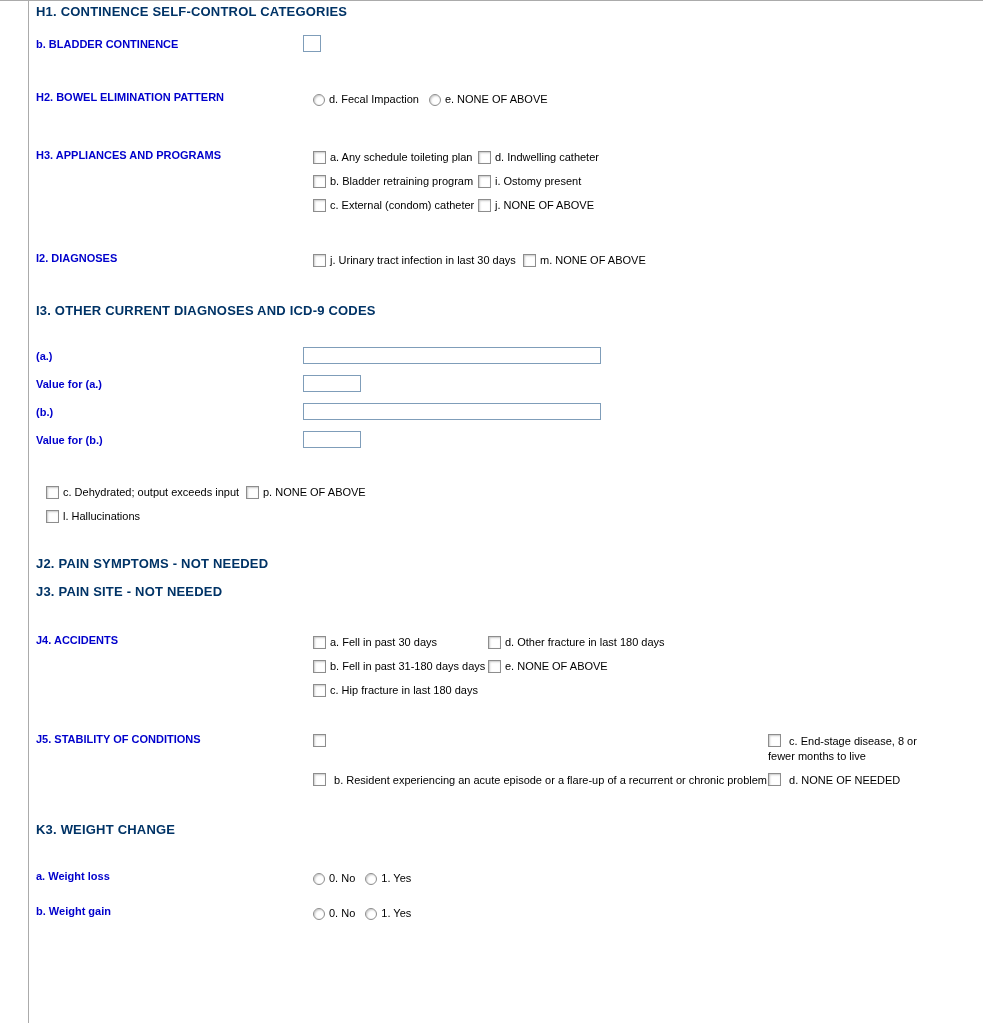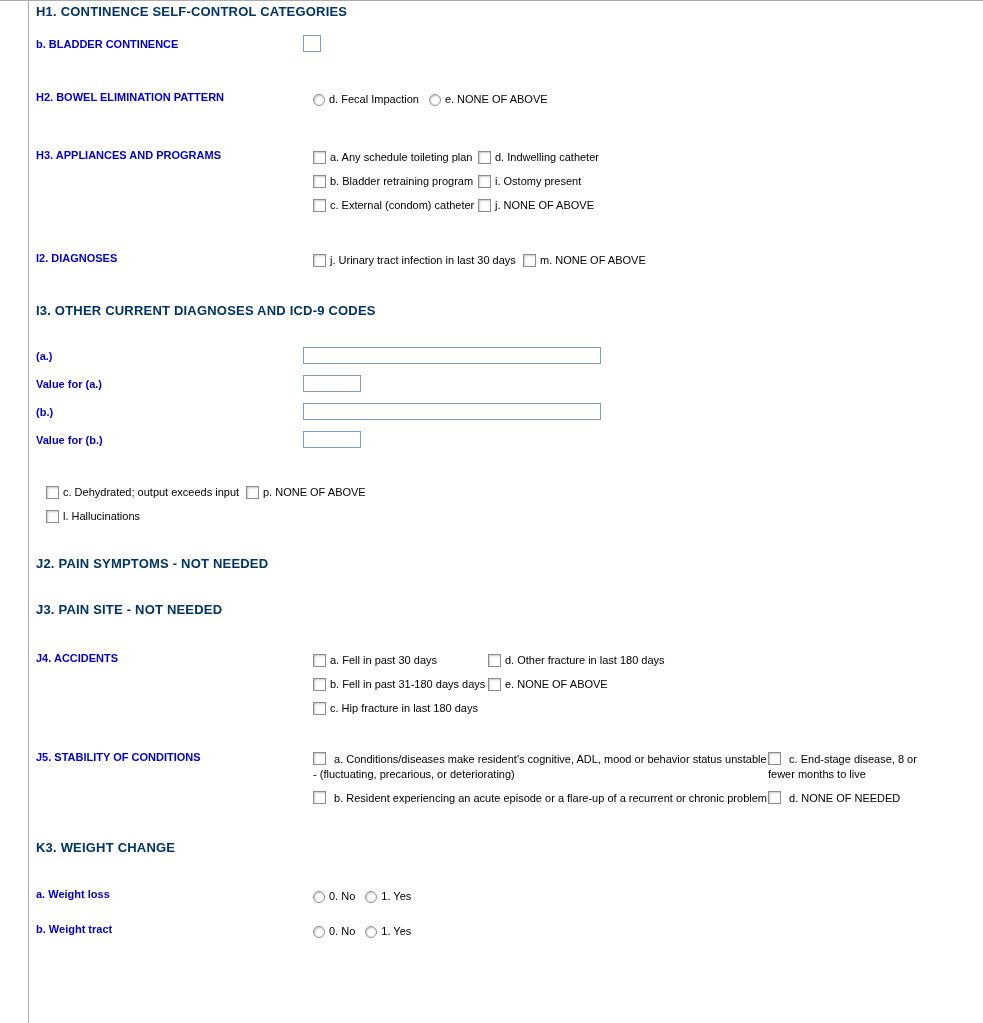--- a/index.html
+++ b/index.html
@@ -183,21 +183,21 @@
         <div class="optrow">
           <label class="opt">
             <input type="checkbox" class="cb" style="">
             <span class="opt-text">l. Hallucinations</span>
           </label>
         </div>
       </div>
     </div>
 
     <div class="sec-title" style="margin-top:32px">J2. PAIN SYMPTOMS - NOT NEEDED</div>
-    <div class="sec-title" style="margin-top:30px">J3. PAIN SITE - NOT NEEDED</div>
+    <div class="sec-title" style="margin-top:12px">J3. PAIN SITE - NOT NEEDED</div>
 
     <div class="frow" style="margin-top:31px">
       <div class="flabel">J4. ACCIDENTS</div>
       <div class="fctrl pad10 down4">
         <div class="optrow">
           <label class="opt col1-175">
             <input type="checkbox" class="cb" style="">
             <span class="opt-text">a. Fell in past 30 days</span>
           </label>
           <label class="opt">
@@ -223,21 +223,20 @@
         </div>
       </div>
     </div>
 
     <div class="frow" style="margin-top:32px">
       <div class="flabel">J5. STABILITY OF CONDITIONS</div>
       <div class="fctrl pad10 down4">
         <div class="optrow">
           <label class="optblock" style="width:455px">
             <input type="checkbox" class="cb" style="">
-            <span class="opt-text wraptext">a. Conditions/diseases make resident's cognitive, ADL, mood or behavior status unstable - (fluctuating, precarious, or deteriorating)</span>
           </label>
           <label class="optblock" style="width:155px">
             <input type="checkbox" class="cb" style="">
             <span class="opt-text wraptext">c. End-stage disease, 8 or fewer months to live</span>
           </label>
         </div>
         <div class="optrow">
           <label class="optblock" style="width:455px">
             <input type="checkbox" class="cb" style="">
             <span class="opt-text wraptext">b. Resident experiencing an acute episode or a flare-up of a recurrent or chronic problem</span>
@@ -262,21 +261,21 @@
           </label>
           <label class="opt">
             <input type="radio" class="rb" name="k3-weight-loss" style="">
             <span class="opt-text">1. Yes</span>
           </label>
         </div>
       </div>
     </div>
 
     <div class="frow" style="margin-top:16px">
-      <div class="flabel">b. Weight tract</div>
+      <div class="flabel">b. Weight gain</div>
       <div class="fctrl pad10 down4">
         <div class="optrow" style="margin-bottom:0">
           <label class="opt mr10">
             <input type="radio" class="rb" name="k3-weight-gain" style="">
             <span class="opt-text">0. No</span>
           </label>
           <label class="opt">
             <input type="radio" class="rb" name="k3-weight-gain" style="">
             <span class="opt-text">1. Yes</span>
           </label>

